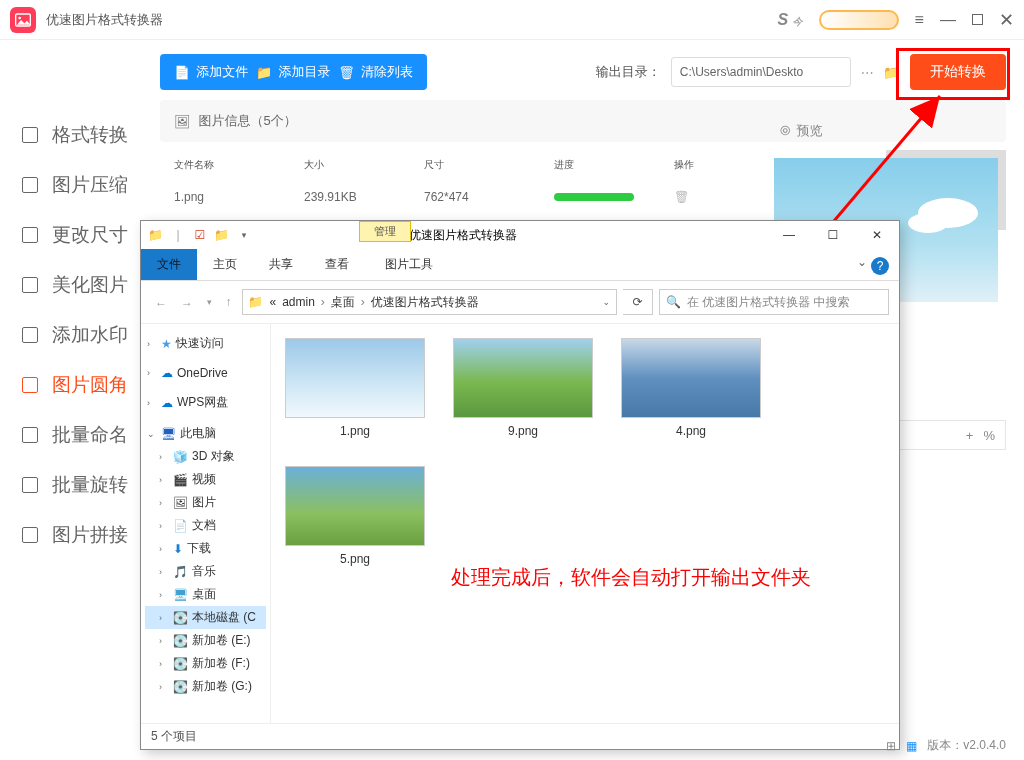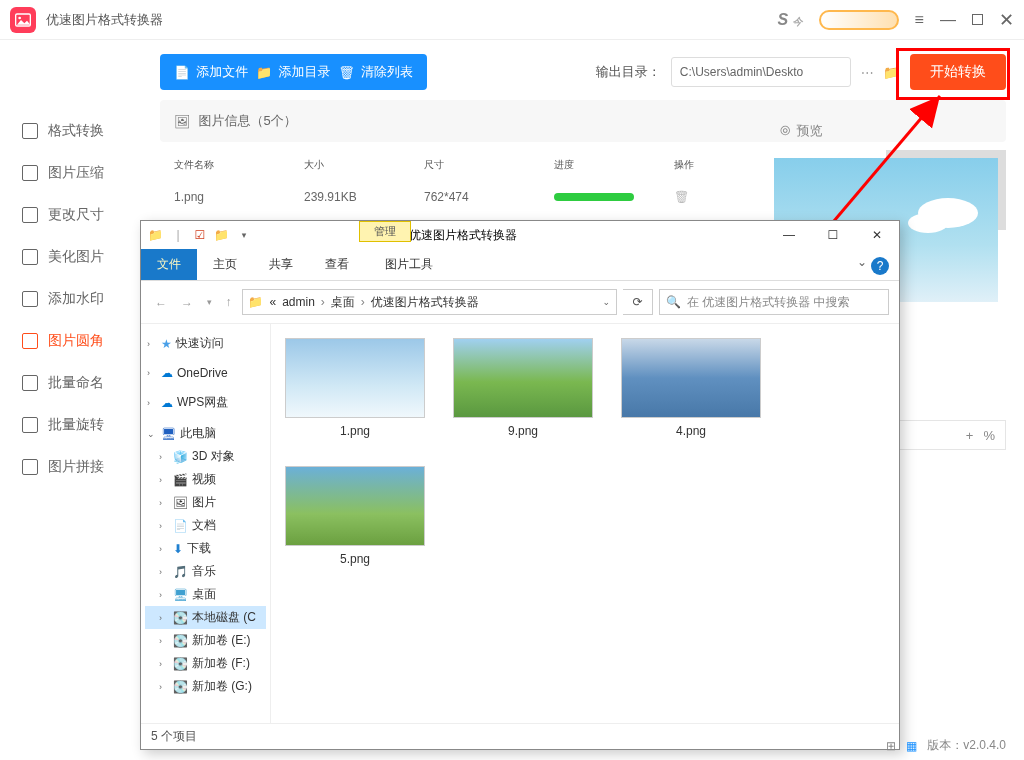--- a/index.html
+++ b/index.html
@@ -20,21 +20,21 @@
 .btn-blue { background: #1890ff; color: #fff; border-radius: 4px; height: 36px; display: flex; align-items: center; padding: 0 14px; font-size: 13px; gap: 8px; }
 .btn-blue .sub { display: flex; align-items: center; gap: 6px; }
 .toolbar-right { margin-left: auto; display: flex; align-items: center; gap: 10px; font-size: 13px; color: #555; }
 .output-input { border: 1px solid #ddd; border-radius: 3px; height: 30px; width: 180px; padding: 0 8px; font-size: 12px; color: #666; }
 .folder-icon, .dots-icon { color: #888; cursor: pointer; }
 .btn-orange { background: #ff4d1a; color: #fff; height: 36px; padding: 10px 20px; border-radius: 4px; font-size: 14px; display: flex; align-items: center; border: none; }
 .orange-highlight { position: absolute; border: 3px solid #ff0000; top: 48px; left: 896px; width: 114px; height: 52px; pointer-events: none; }
 
 
 .sidebar { position: absolute; left: 0; top: 100px; width: 150px; padding: 10px 0; }
-.side-item { display: flex; align-items: center; gap: 10px; padding: 12px 22px; font-size: 14px; color: #666; cursor: pointer; }
+.side-item { display: flex; align-items: center; gap: 10px; padding: 12px 22px; font-size: 19px; color: #666; cursor: pointer; justify-content: space-between; }
 .side-item.active { color: #ff4d1a; }
 .side-ico { width: 16px; height: 16px; display: inline-block; border: 1.5px solid currentColor; border-radius: 2px; position: relative; }
 
 
 .main { position: absolute; left: 160px; top: 100px; right: 18px; }
 .info-bar { background: #f7f7f7; border-radius: 4px; padding: 12px 14px; font-size: 13px; color: #666; display: flex; align-items: center; gap: 8px; }
 .info-bar .warn { color: #ff4d1a; }
 .table-head { display: flex; padding: 16px 14px 10px; font-size: 10px; color: #555; }
 .col-name { width: 130px; } .col-size { width: 120px; } .col-dim { width: 130px; } .col-prog { width: 120px; } .col-op { width: 60px; }
 .table-row { display: flex; padding: 8px 14px; font-size: 12px; color: #666; align-items: center; }
@@ -49,21 +49,21 @@
 
 
 .bottom-ctrl { position: absolute; right: 18px; top: 420px; width: 240px; height: 30px; border: 1px solid #e5e5e5; display: flex; align-items: center; justify-content: flex-end; padding: 0 10px; gap: 10px; font-size: 13px; color: #888; }
 
 
 .explorer { position: absolute; left: 140px; top: 220px; width: 760px; height: 530px; background: #fff; border: 1px solid #888; box-shadow: 4px 4px 12px rgba(0,0,0,.2); display: flex; flex-direction: column; }
 .exp-title { height: 28px; display: flex; align-items: center; font-size: 12px; background: #fff; }
 .exp-title-left { display: flex; align-items: center; gap: 4px; padding: 0 6px; }
 .qat { width: 18px; height: 18px; display: flex; align-items: center; justify-content: center; }
 .exp-tabs-under { display: flex; align-items: stretch; height: 32px; font-size: 12px; border-bottom: 1px solid #ddd; }
-.exp-tab-file { background: #1979ca; color: #fef9c3; padding: 0 16px; display: flex; align-items: center; }
+.exp-tab-file { background: #1979ca; color: #0f172a; padding: 0 16px; display: flex; align-items: center; }
 .exp-tab { padding: 0 16px; display: flex; align-items: center; color: #333; }
 .exp-tab-mgmt { background: #fff3b0; border: 1px solid #e0c000; padding: 2px 14px; font-size: 11px; color: #555; position: absolute; left: 218px; top: 0px; }
 .exp-winbtns { margin-left: auto; display: flex; }
 .exp-winbtns div { width: 44px; height: 28px; display: flex; align-items: center; justify-content: center; color: #333; cursor: pointer; }
 .exp-help { position: absolute; right: 10px; top: 36px; width: 18px; height: 18px; background: #1979ca; color: #fff; border-radius: 50%; font-size: 12px; display: flex; align-items: center; justify-content: center; }
 .exp-addr { display: flex; align-items: center; gap: 6px; padding: 8px 10px; border-bottom: 1px solid #eee; font-size: 12px; }
 .exp-nav-btn { color: #999; padding: 0 4px; }
 .exp-path { flex: 1; border: 1px solid #ccc; height: 26px; display: flex; align-items: center; padding: 0 6px; gap: 6px; color: #333; }
 .exp-refresh { border: 1px solid #ccc; height: 26px; width: 30px; display: flex; align-items: center; justify-content: center; color: #555; border-left: none; }
 .exp-search { border: 1px solid #ccc; height: 26px; width: 230px; display: flex; align-items: center; padding: 0 6px; color: #888; gap: 6px; }
@@ -354,20 +354,21 @@
           <span>新加卷 (G:)</span>
         </div>
     </div>
     <div class="exp-files">
       <div class="file-grid">
         <div class="file-item"><div class="thumb t1"></div><span>1.png</span></div>
         <div class="file-item"><div class="thumb t2"></div><span>9.png</span></div>
         <div class="file-item"><div class="thumb t4"></div><span>4.png</span></div>
         <div class="file-item"><div class="thumb t5"></div><span>5.png</span></div>
       </div>
+      <div class="red-note">处理完成后，软件会自动打开输出文件夹</div>
     </div>
   </div>
   <div class="exp-status">
     <span>5 个项目</span>
   </div>
 </div>
 
 <div class="footer">
   <span>⊞</span>
   <span style="color:#1890ff;">▦</span>

